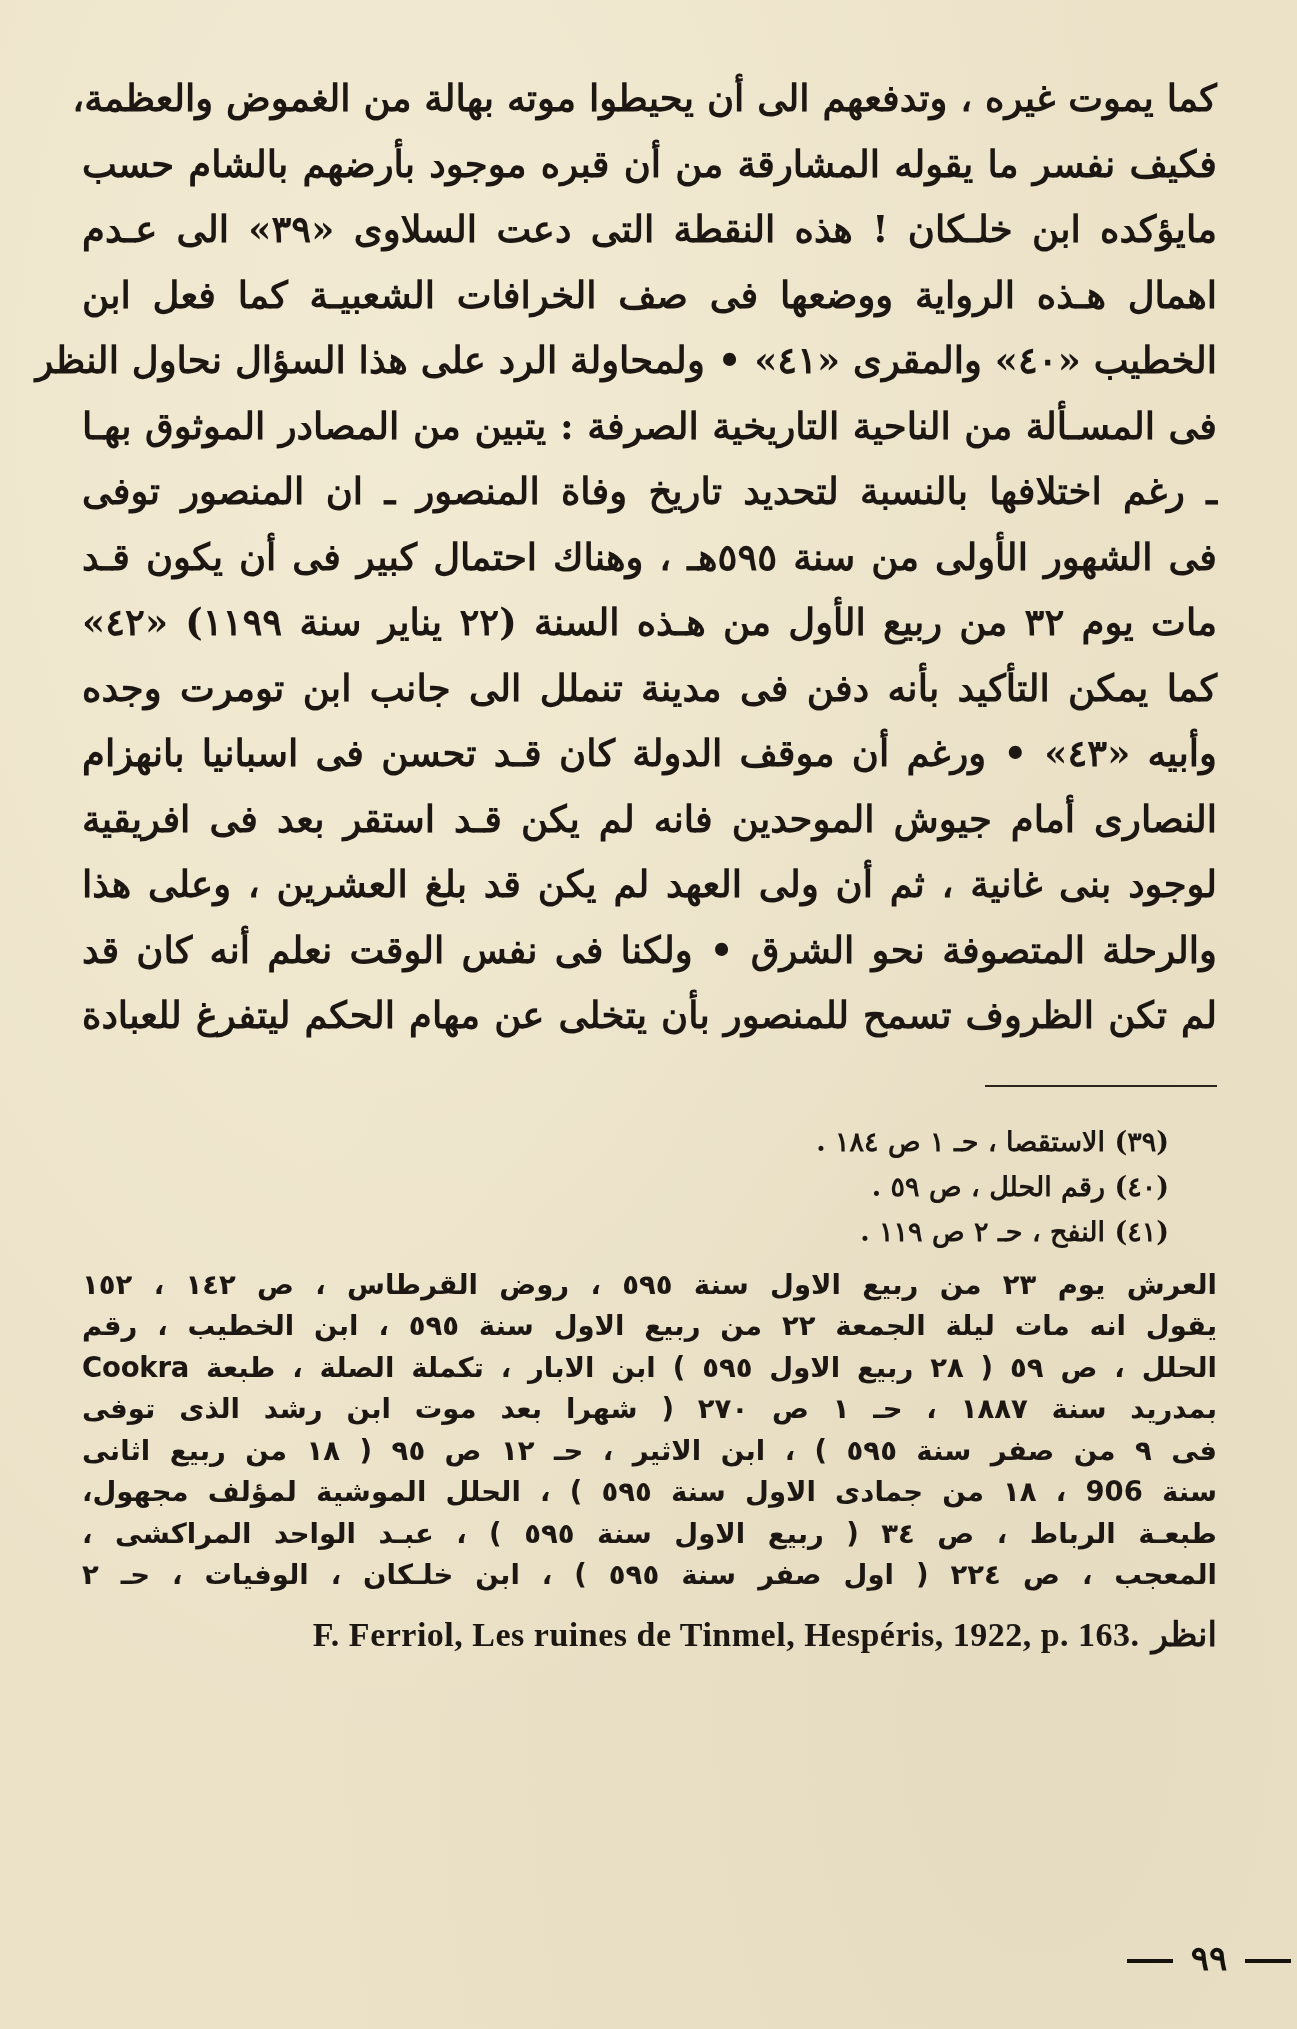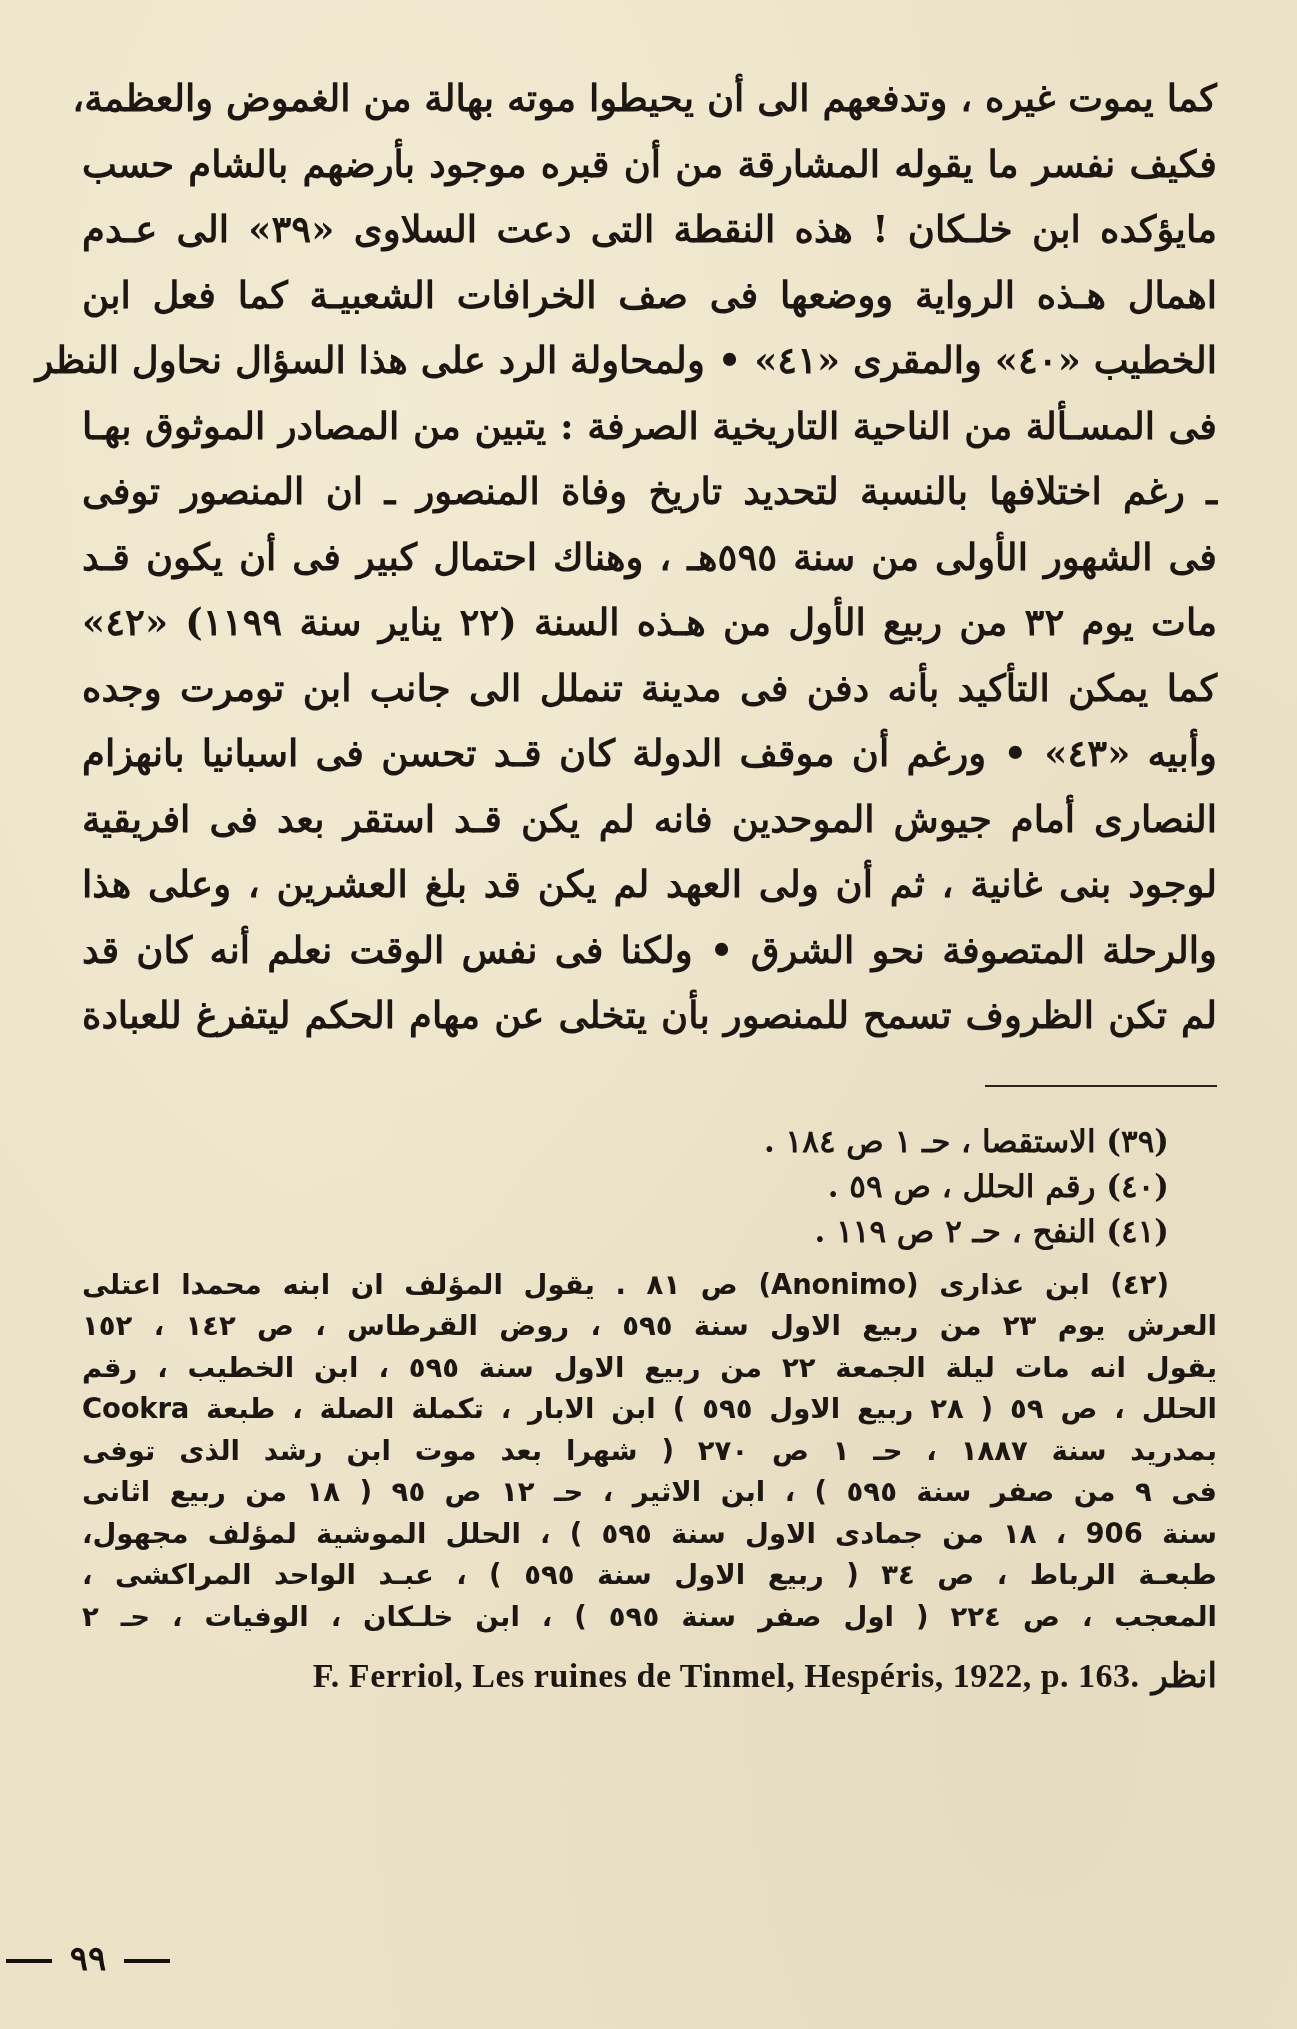--- a/index.html
+++ b/index.html
@@ -50,21 +50,21 @@
       margin-left: auto;
       position: relative;
       left: -0px;
     }
     .rule-wrap {
       display: flex;
       justify-content: flex-start;
     }
     .fn-short {
       display: block;
-      font-size: 31px;
+      font-size: 27px;
       line-height: 45px;
       height: 45px;
       font-weight: 600;
       padding-right: 48px;
       white-space: nowrap;
     }
     .fn-long {
       margin-top: 10px;
     }
     .fn-line {
@@ -102,21 +102,21 @@
       letter-spacing: 0.5px;
     }
     .fn-gap {
       height: 8px;
     }
     .page-number {
       position: absolute;
       top: 1938px;
       left: 0;
       width: 1297px;
-      text-align: left;
+      text-align: right;
       font-size: 34px;
       font-weight: 700;
       direction: ltr;
       color: #15110c;
     }
     .page-number .dash {
       display: inline-block;
       width: 46px;
       height: 0;
       border-top: 4px solid #15110c;
@@ -150,21 +150,20 @@
   <div class="rule-wrap">
     <div class="rule"></div>
   </div>
 
   <div class="footnotes">
     <span class="fn-short">(٣٩) الاستقصا ، حـ ١ ص ١٨٤ .</span>
     <span class="fn-short">(٤٠) رقم الحلل ، ص ٥٩ .</span>
     <span class="fn-short">(٤١) النفح ، حـ ٢ ص ١١٩ .</span>
 
     <div class="fn-long">
-      <span class="fn-line indent">(٤٢) ابن عذارى (Anonimo)  ص ٨١ . يقول المؤلف ان ابنه محمدا اعتلى</span>
       <span class="fn-line">العرش يوم ٢٣ من ربيع الاول سنة ٥٩٥ ، روض القرطاس ، ص ١٤٢ ، ١٥٢</span>
       <span class="fn-line">يقول انه مات ليلة الجمعة ٢٢ من ربيع الاول سنة ٥٩٥ ، ابن الخطيب ، رقم</span>
       <span class="fn-line">الحلل ، ص ٥٩ ( ٢٨ ربيع الاول ٥٩٥ ) ابن الابار ، تكملة الصلة ، طبعة Cookra</span>
       <span class="fn-line">بمدريد سنة ١٨٨٧ ، حـ ١ ص ٢٧٠ ( شهرا بعد موت ابن رشد الذى توفى</span>
       <span class="fn-line">فى ٩ من صفر سنة ٥٩٥ ) ، ابن الاثير ، حـ ١٢ ص ٩٥ ( ١٨ من ربيع اثانى</span>
       <span class="fn-line">سنة 906 ، ١٨ من جمادى الاول سنة ٥٩٥ ) ، الحلل الموشية لمؤلف مجهول،</span>
       <span class="fn-line">طبعـة الرباط ، ص ٣٤ ( ربيع الاول سنة ٥٩٥ ) ، عبـد الواحد المراكشى ،</span>
       <span class="fn-line">المعجب ، ص ٢٢٤ ( اول صفر سنة ٥٩٥ ) ، ابن خلـكان ، الوفيات ، حـ ٢</span>
     </div>
 

